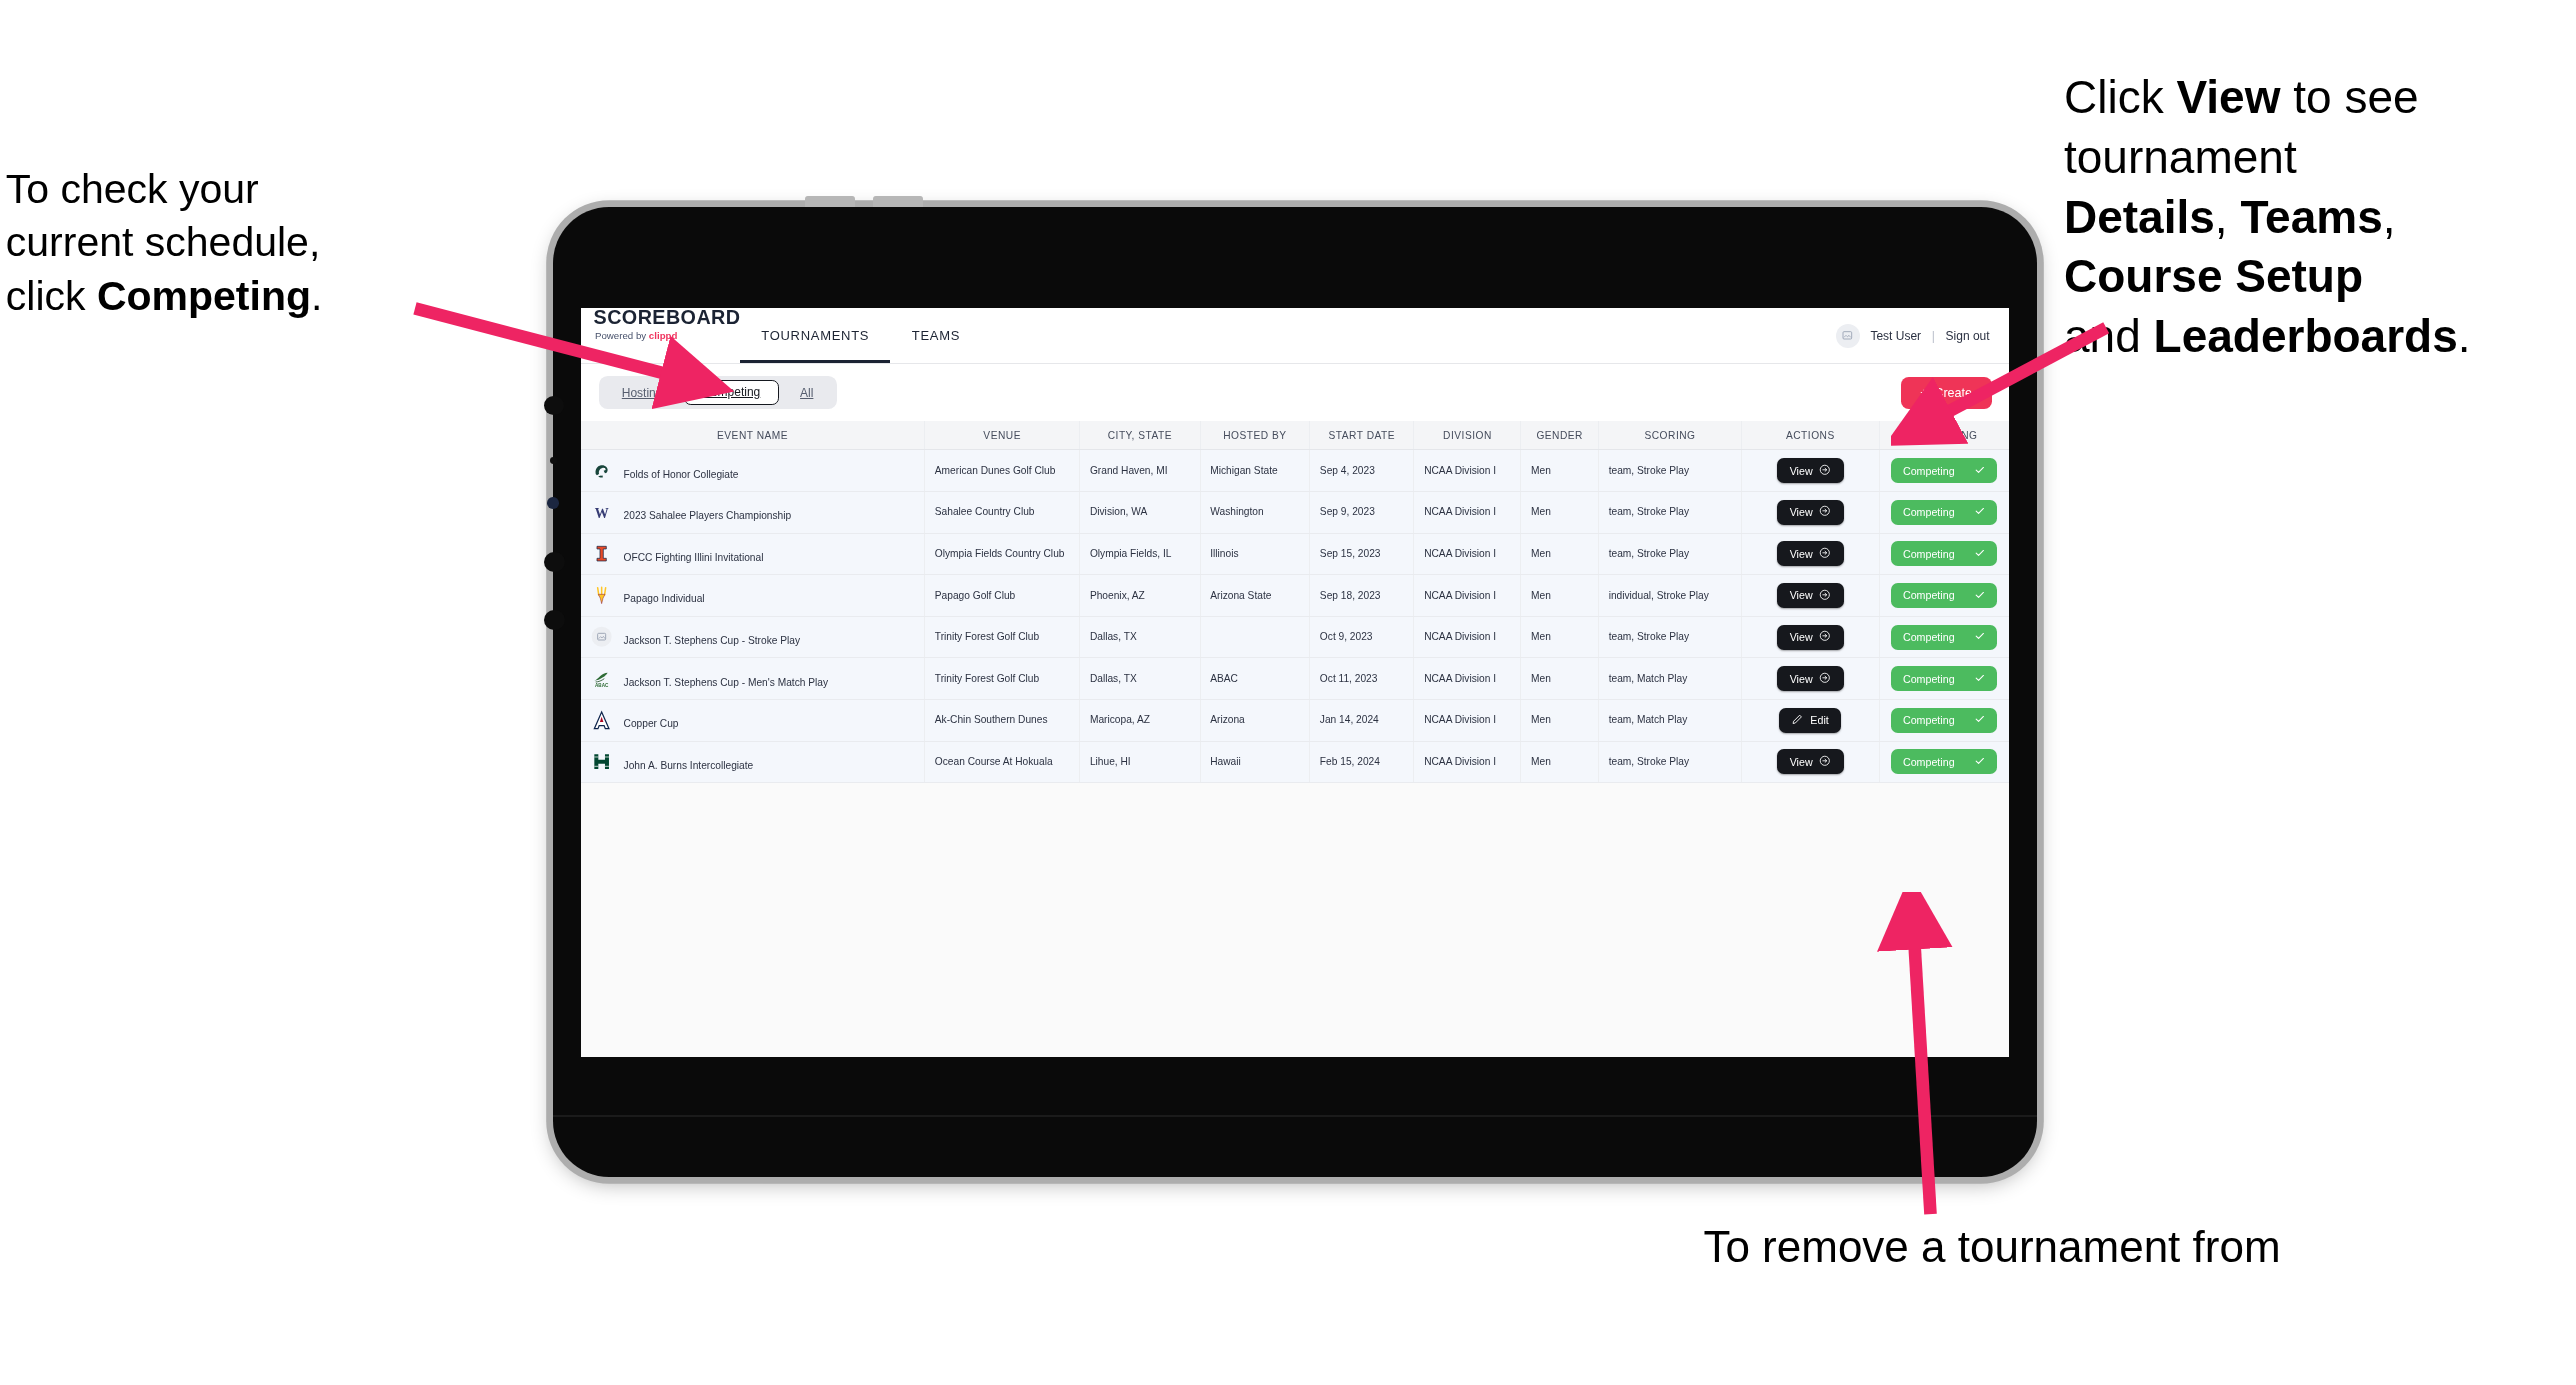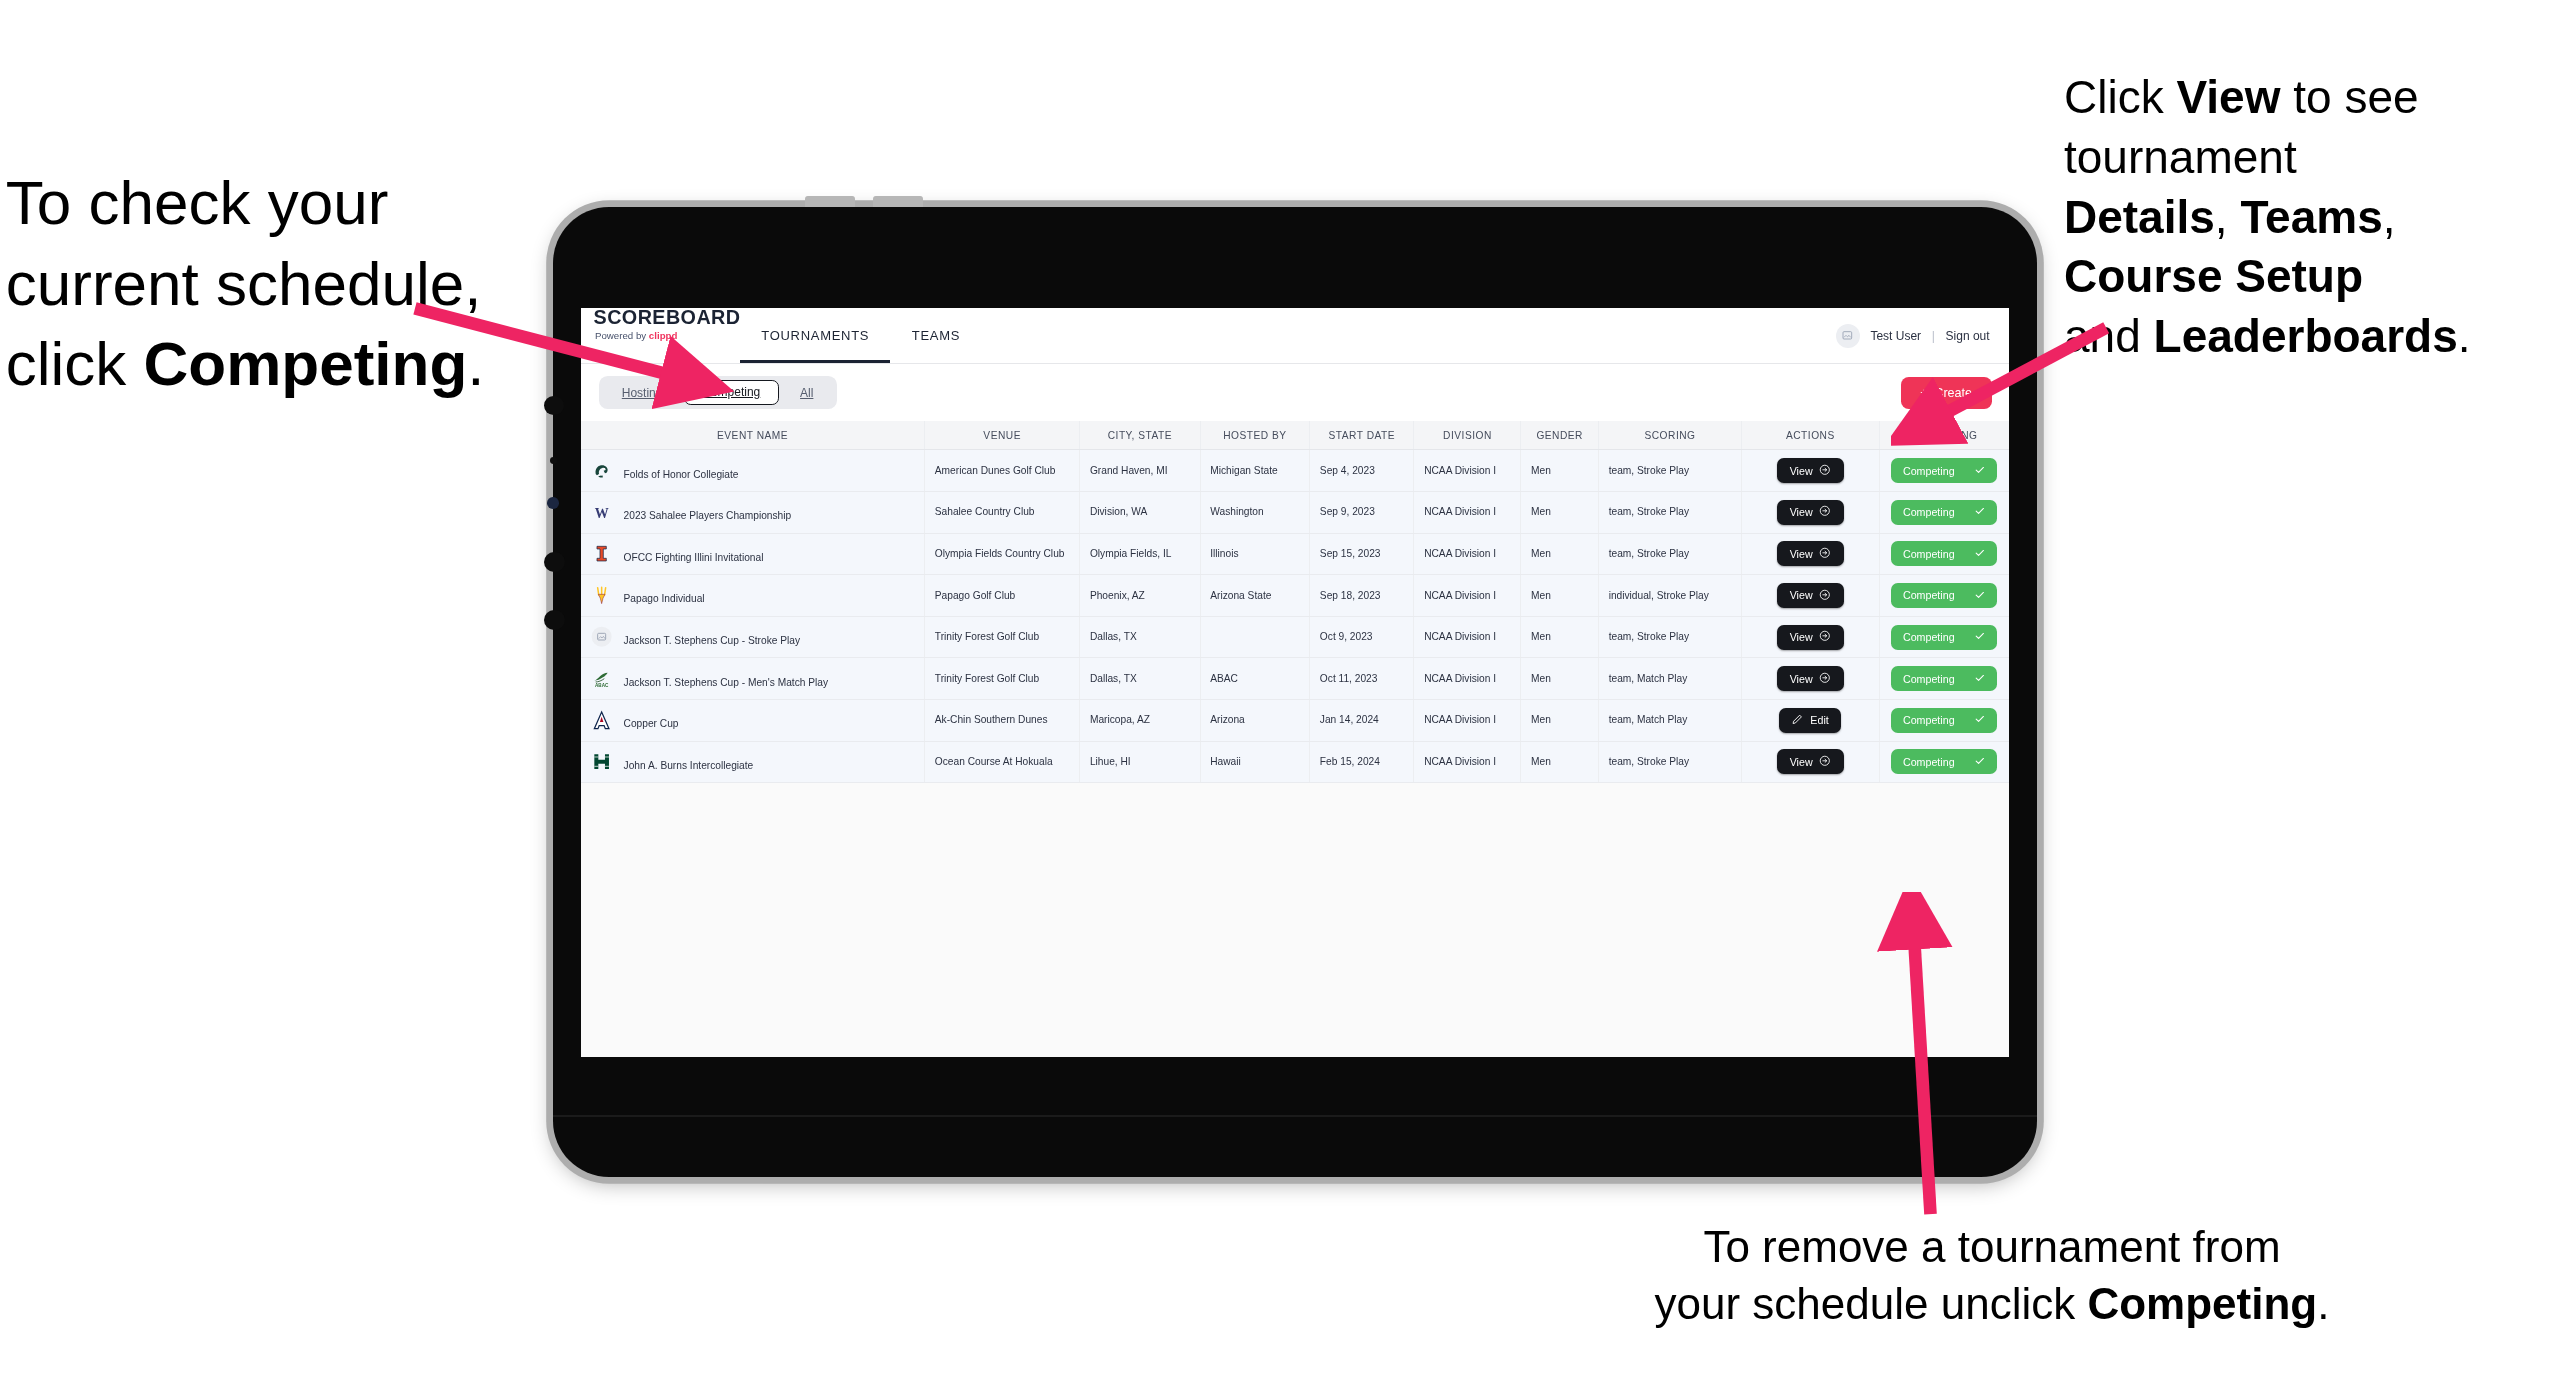--- a/index.html
+++ b/index.html
@@ -6,21 +6,21 @@
   body{
     width:2576px;height:1386px;
     background:#ffffff;
     font-family:"Liberation Sans", sans-serif;
     overflow:hidden;
     position:relative;
   }
 
   
   .annot{position:absolute;color:#000;line-height:1.30;}
-  #annot-left{left:5.8px;top:163px;width:543px;font-size:62px;}
+  #annot-left{left:5.8px;top:163px;width:543px;font-size:41px;}
   #annot-right{left:2064px;top:68px;width:524px;font-size:46px;}
   #annot-bottom{left:1478px;top:1218px;width:1028px;font-size:44px;text-align:center;}
   .annot b{font-weight:bold;}
 
   
   .arrow-svg{position:absolute;pointer-events:none;}
 
   
   #tablet{
     position:absolute;left:553px;top:207px;width:1484px;height:970px;
@@ -116,21 +116,20 @@
 <div class="annot" id="annot-right">
   <div><span>Click </span><b>View</b><span> to see</span></div>
   <div>tournament</div>
   <div><b>Details</b><span>, </span><b>Teams</b><span>,</span></div>
   <div><b>Course Setup</b></div>
   <div><span>and </span><b>Leaderboards</b><span>.</span></div>
 </div>
 
 <div class="annot" id="annot-bottom">
   <div>To remove a tournament from</div>
-  <div><span>your schedule unclick </span><b>Competing</b><span>.</span></div>
 </div>
 
 <div id="tablet">
   <div class="vol-btn" style="left:252px;"></div>
   <div class="vol-btn" style="left:320px;"></div>
   <div class="side-dot" style="top:189px;width:19.4px;height:19.4px;"></div>
   <div class="side-dot" style="top:250px;width:6.8px;height:6.8px;left:-2.9px;"></div>
   <div class="side-dot" style="top:290px;width:11.6px;height:11.6px;left:-5.8px;background:#1b2640;"></div>
   <div class="side-dot" style="top:345px;width:20.4px;height:20.4px;"></div>
   <div class="side-dot" style="top:403px;width:20.4px;height:20.4px;"></div>

